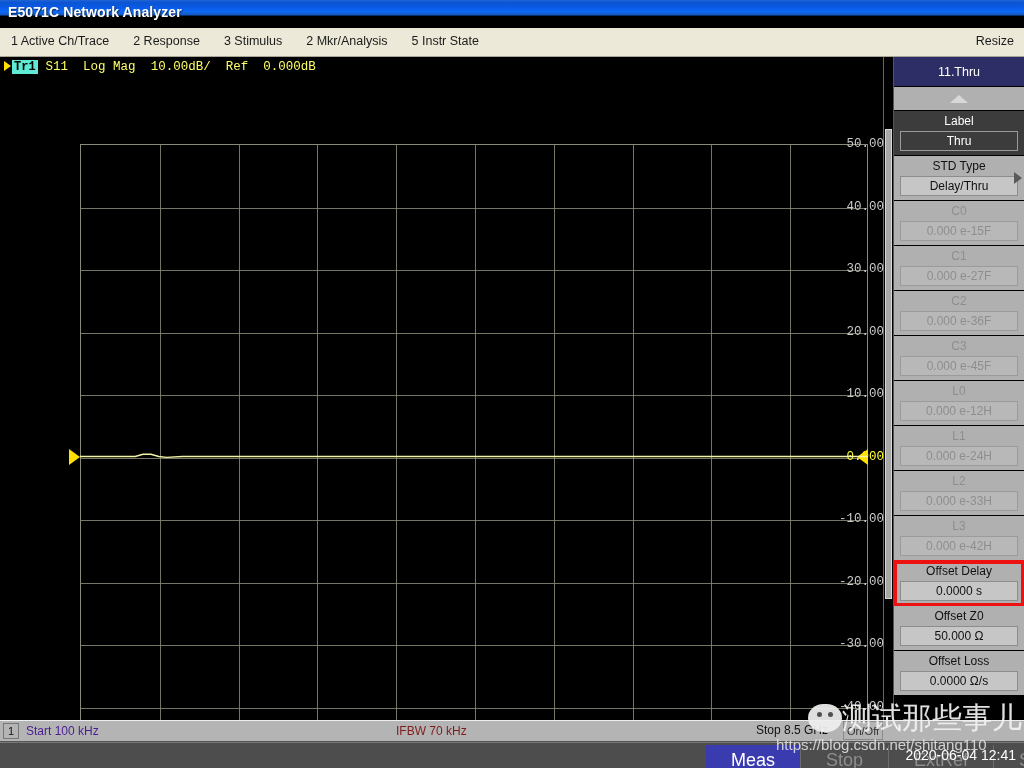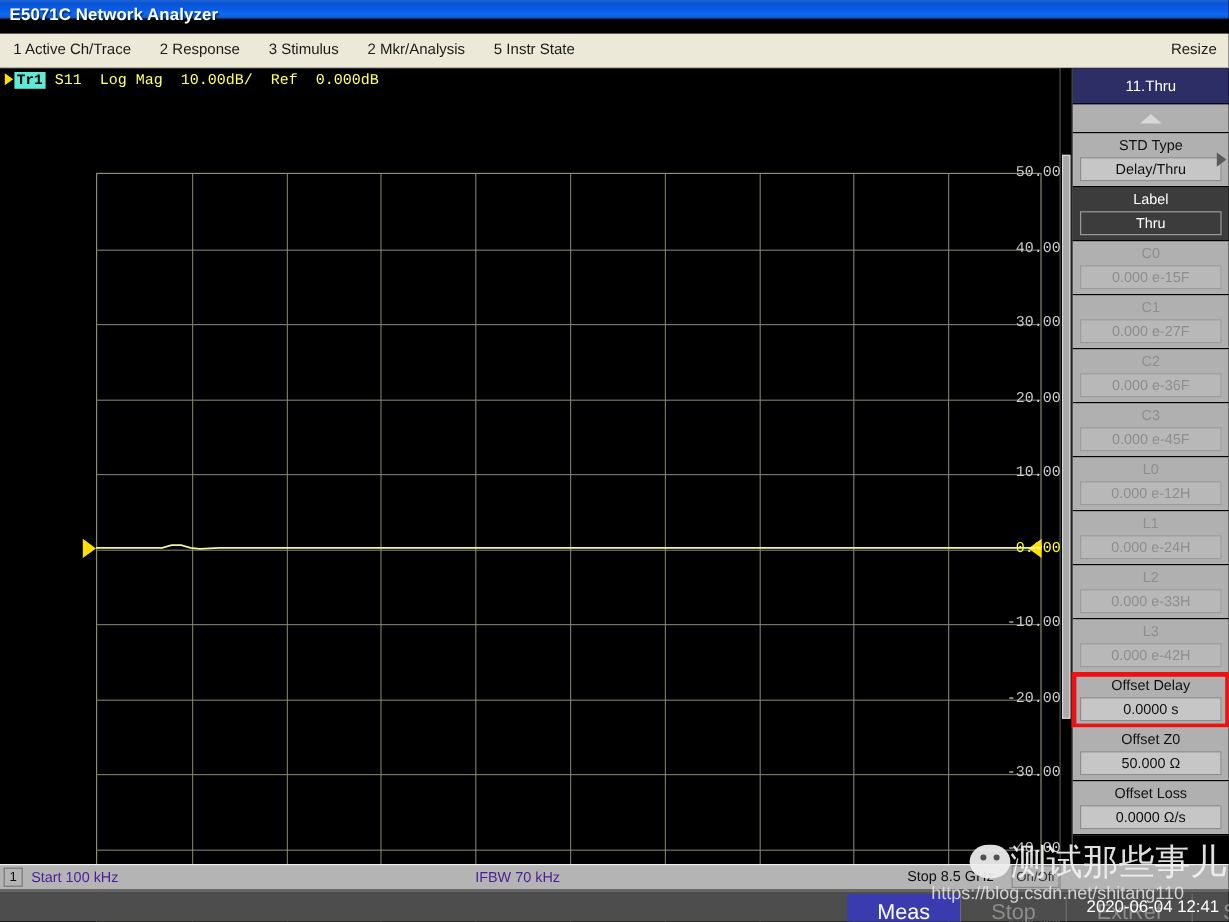--- a/index.html
+++ b/index.html
@@ -143,21 +143,21 @@
   .statusbar {
     position:absolute; left:0; top:720px; width:884px; height:22px;
     background:#b4b4b4; border-top:1px solid #eee; border-bottom:1px solid #555;
   }
   .statusbar .ch {
     position:absolute; left:3px; top:2px; width:16px; height:16px;
     border:1px solid #777; background:#b4b4b4; font-size:11px;
     display:flex; align-items:center; justify-content:center; color:#111;
   }
   .statusbar .start { position:absolute; left:26px; top:3px; font-size:12px; color:#4c1d95; }
-  .statusbar .ifbw  { position:absolute; left:396px; top:3px; font-size:12px; color:#4c1d95; }
+  .statusbar .ifbw  { position:absolute; left:396px; top:3px; font-size:12px; color:#7f1d1d; }
   .statusbar2 {
     position:absolute; left:884px; top:720px; width:140px; height:22px;
     background:#b4b4b4; border-top:1px solid #eee; border-bottom:1px solid #555;
   }
   .stopfreq {
     position:absolute; left:756px; top:723px; font-size:12px; color:#111;
   }
   .onoffbtn {
     position:absolute; left:843px; top:721px; width:40px; height:19px;
     background:#b4b4b4; border:1px solid #8a8a8a; font-size:11px; color:#333;
@@ -279,28 +279,28 @@
   <div class="softpanel">
     <div class="scrollstrip">
       <div class="thumb"></div>
     </div>
     <div class="sk-wrap">
       <div class="sk-header">11.Thru</div>
       <div class="sk-up">
         <div class="tri"></div>
       </div>
       <div id="softkeys">
+          <div class="sk active">
+            <div class="lbl">Label</div>
+            <div class="val">Thru</div>
+          </div>
           <div class="sk">
             <div class="lbl">STD Type</div>
             <div class="val">Delay/Thru</div>
             <div class="more"></div>
-          </div>
-          <div class="sk active">
-            <div class="lbl">Label</div>
-            <div class="val">Thru</div>
           </div>
           <div class="sk disabled">
             <div class="lbl">C0</div>
             <div class="val">0.000 e-15F</div>
           </div>
           <div class="sk disabled">
             <div class="lbl">C1</div>
             <div class="val">0.000 e-27F</div>
           </div>
           <div class="sk disabled">

